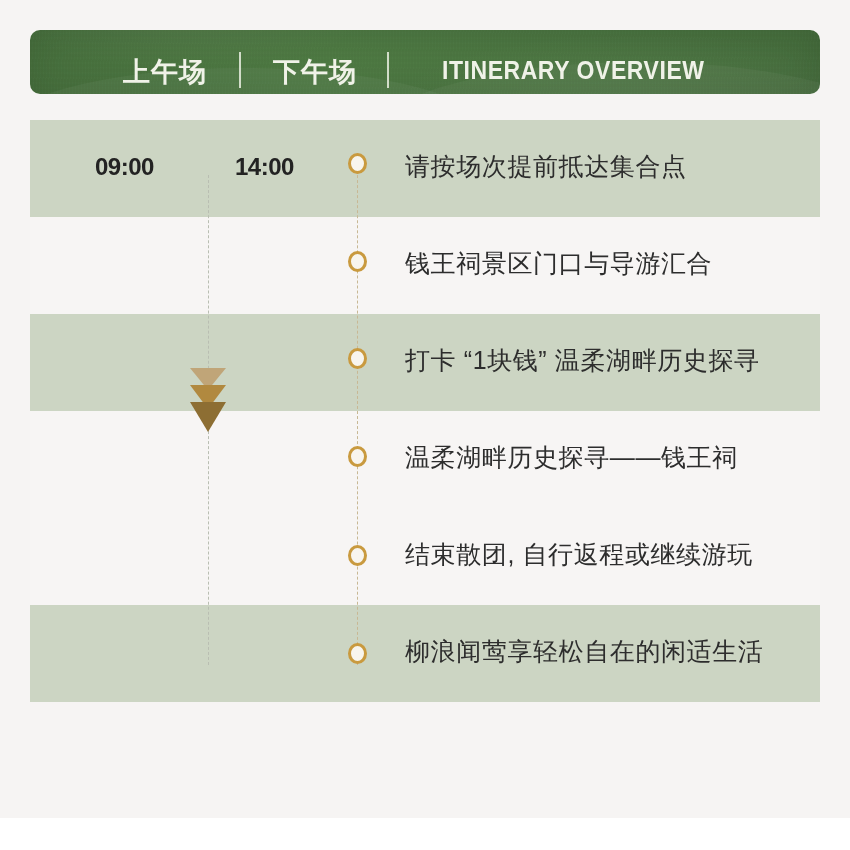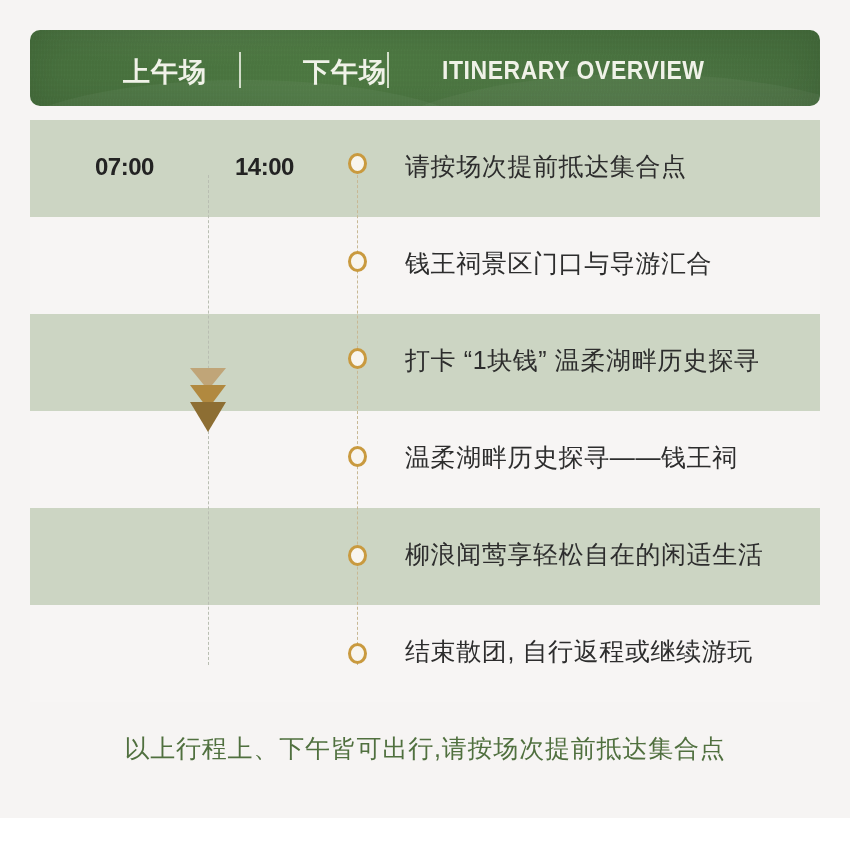--- a/index.html
+++ b/index.html
@@ -26,21 +26,21 @@
     height: 818px;
     background: #f6f4f3;
   }
 
   
   .header-bar {
     position: absolute;
     left: 30px;
     top: 30px;
     width: 790px;
-    height: 76px;
+    height: 64px;
     border-radius: 10px;
     background:
       radial-gradient(ellipse 420px 120px at 78% 118%, rgba(255,255,255,0.055), rgba(255,255,255,0) 62%),
       radial-gradient(ellipse 300px 90px at 20% -20%, rgba(255,255,255,0.05), rgba(255,255,255,0) 60%),
       linear-gradient(100deg, #47703d 0%, #4e7a43 38%, #4a7440 70%, #456d3c 100%);
     box-shadow: inset 0 0 40px rgba(0,0,0,0.10);
     overflow: hidden;
   }
   .header-texture {
     position: absolute;
@@ -72,21 +72,21 @@
     font-weight: bold;
     white-space: nowrap;
     z-index: 3;
   }
   .hdr-cn {
     font-size: 27px;
     letter-spacing: 1px;
     top: 24px;
   }
   #hdr-morning { left: 93px; }
-  #hdr-afternoon { left: 243px; margin-left: 30px; }
+  #hdr-afternoon { left: 243px; }
   .hdr-sep {
     position: absolute;
     top: 22px;
     width: 2px;
     height: 36px;
     background: #e9eee0;
     opacity: .85;
     z-index: 3;
   }
   #hdr-sep-1 { left: 209px; }
@@ -226,21 +226,21 @@
     <div class="hdr-sep" id="hdr-sep-1"></div>
     <div class="hdr-text hdr-cn" id="hdr-afternoon">下午场</div>
     <div class="hdr-sep" id="hdr-sep-2"></div>
     <div class="hdr-text" id="hdr-overview">ITINERARY OVERVIEW</div>
   </div>
 
   <div class="rows">
 
     <div class="row shaded">
       <div class="band"></div>
-      <div class="time-am">07:00</div>
+      <div class="time-am">09:00</div>
       <div class="time-pm">14:00</div>
       <div class="stop-text">请按场次提前抵达集合点</div>
     </div>
 
     <div class="row plain">
       <div class="band"></div>
       <div class="time-am"></div>
       <div class="time-pm"></div>
       <div class="stop-text">钱王祠景区门口与导游汇合</div>
     </div>
@@ -252,47 +252,46 @@
       <div class="stop-text">打卡 “1块钱” 温柔湖畔历史探寻</div>
     </div>
 
     <div class="row plain">
       <div class="band"></div>
       <div class="time-am"></div>
       <div class="time-pm"></div>
       <div class="stop-text">温柔湖畔历史探寻——钱王祠</div>
     </div>
 
+    <div class="row plain">
+      <div class="band"></div>
+      <div class="time-am"></div>
+      <div class="time-pm"></div>
+      <div class="stop-text">结束散团, 自行返程或继续游玩</div>
+    </div>
+
     <div class="row shaded">
       <div class="band"></div>
       <div class="time-am"></div>
       <div class="time-pm"></div>
       <div class="stop-text">柳浪闻莺享轻松自在的闲适生活</div>
-    </div>
-
-    <div class="row plain">
-      <div class="band"></div>
-      <div class="time-am"></div>
-      <div class="time-pm"></div>
-      <div class="stop-text">结束散团, 自行返程或继续游玩</div>
     </div>
 
   </div>
 
   <div class="vline-left"></div>
   <div class="vline-dots"></div>
 
   <div class="arrows">
     <div class="arrow a1"></div>
     <div class="arrow a2"></div>
     <div class="arrow a3"></div>
   </div>
 
   <div class="marker" style="top:153px"></div>
   <div class="marker" style="top:251px"></div>
   <div class="marker" style="top:348px"></div>
   <div class="marker" style="top:446px"></div>
   <div class="marker" style="top:545px"></div>
   <div class="marker" style="top:643px"></div>
 
-  <div class="footer-note">以上行程上、下午皆可出行,请按场次提前抵达集合点</div>
 
 </div>
 
 </body></html>

